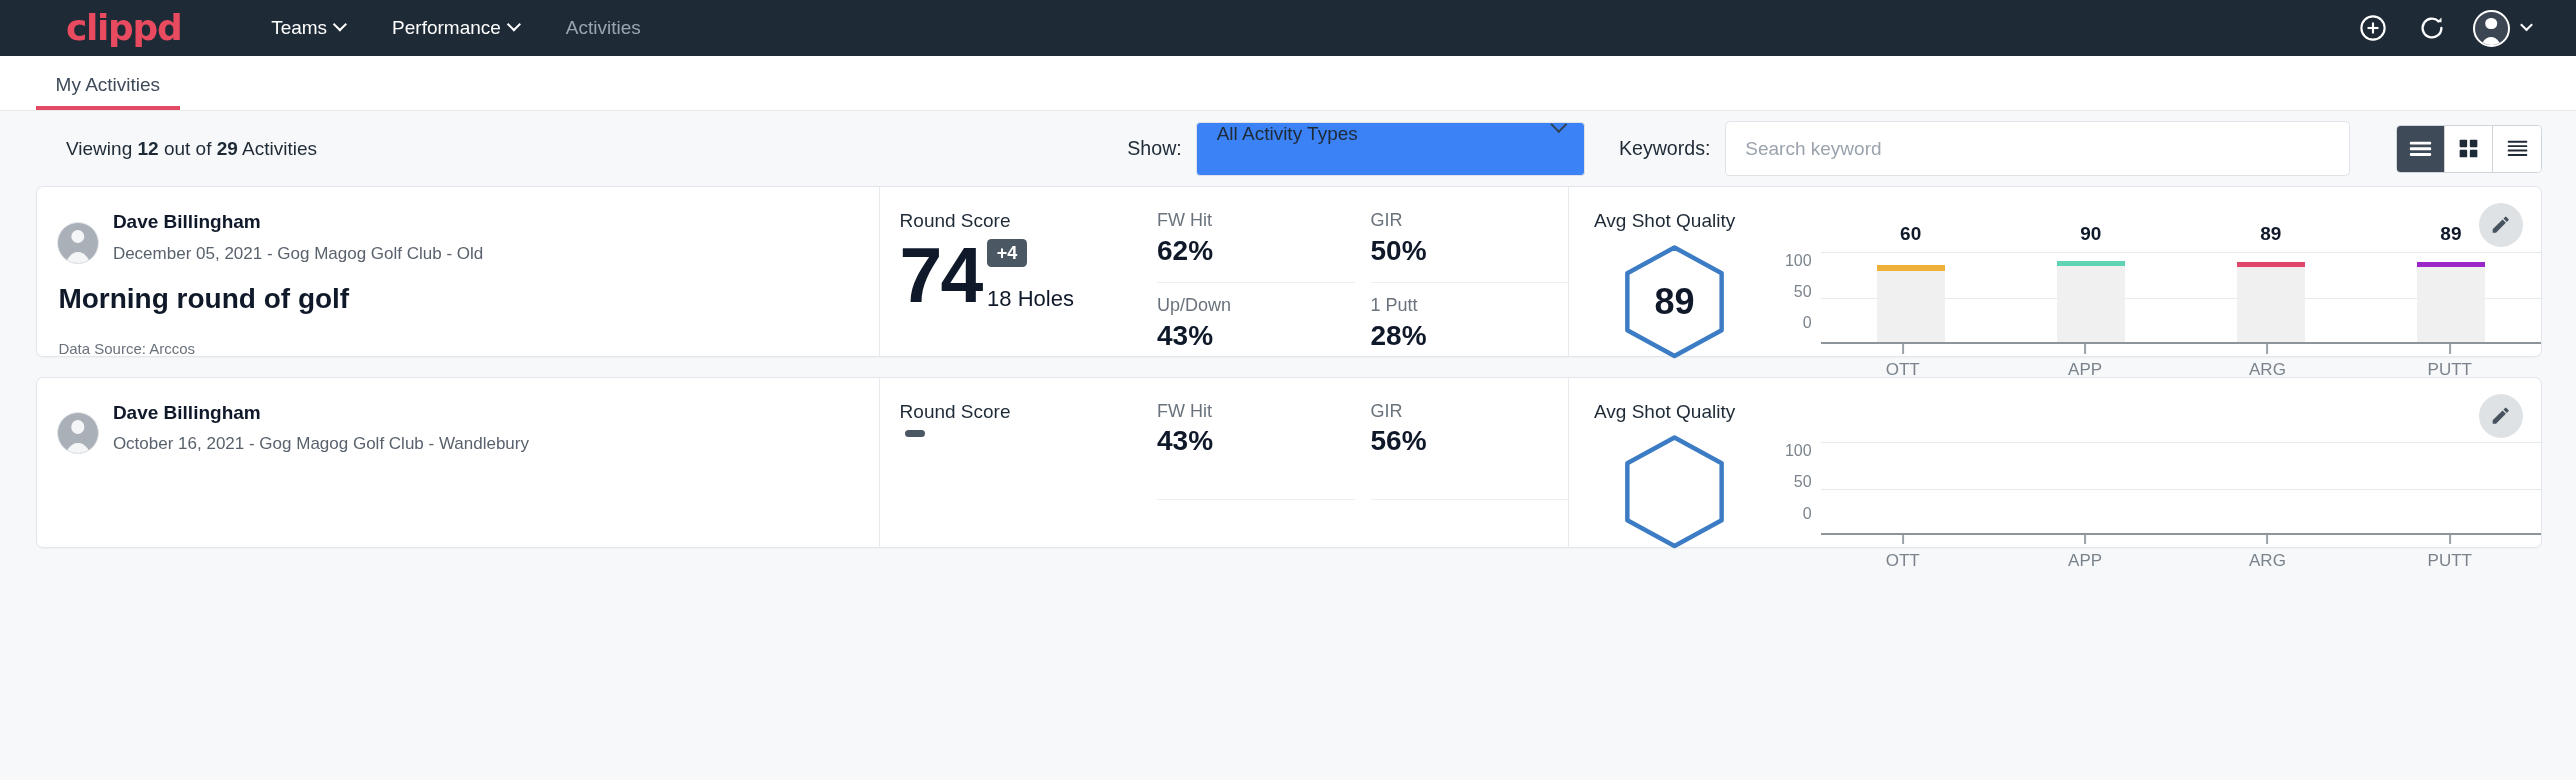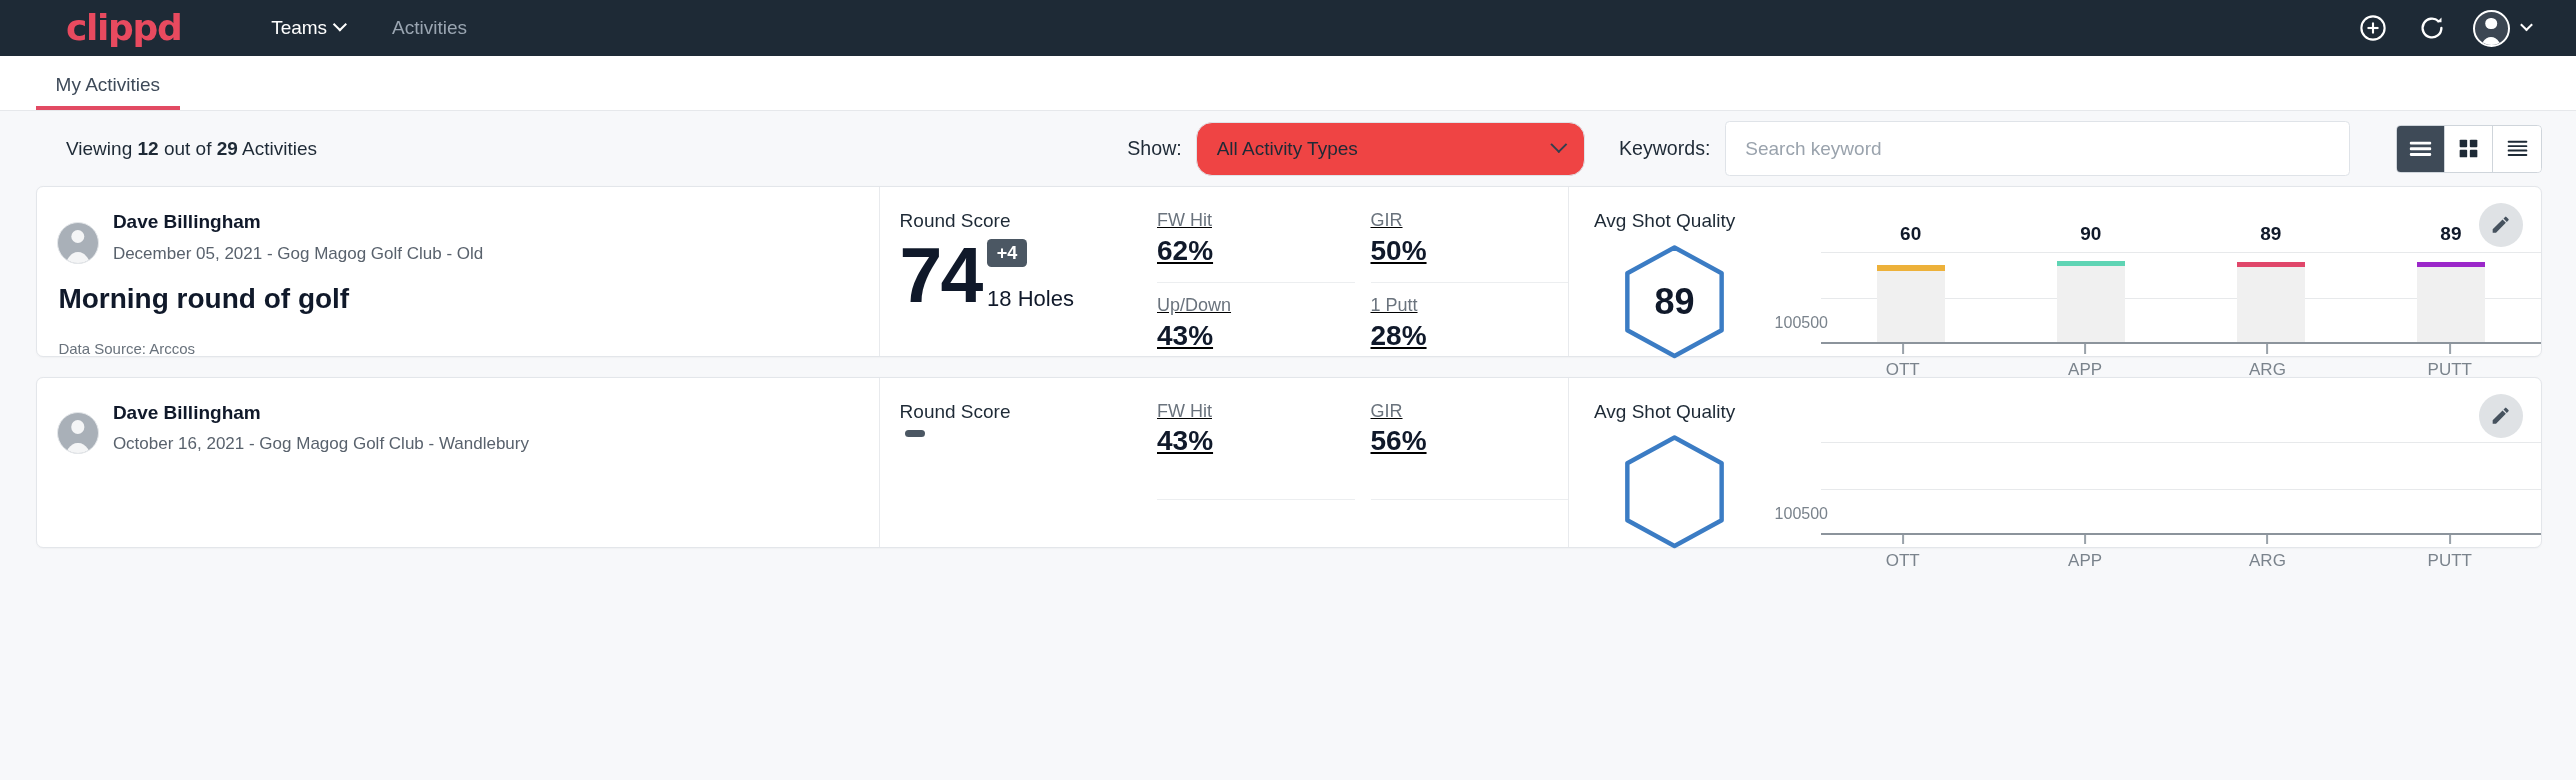--- a/index.html
+++ b/index.html
@@ -125,24 +125,24 @@
   .viewing b { font-weight: 700; }
   .filter-mid {
     margin-left: auto;
     display: flex;
     align-items: center;
     gap: 14.3px;
   }
   .flabel { font-size: 19.6px; color: #1e2a36; }
   .select-box {
     width: 389px; height: 54px;
-    background: #ef4444;
+    background: #3b82f6;
     border: 0.9px solid #dfe3e8;
-    border-radius: 16px;
-    display: flex; align-items: center;
+    border-radius: 4px;
+    display: flex; 
     padding: 0 19.6px;
     font-size: 19px; color: #1e2a36;
     cursor: pointer;
     position: relative;
   }
   .select-box .chev2 {
     margin-left: auto;
     width: 11.6px; height: 11.6px;
     border-right: 2.7px solid #31404f;
     border-bottom: 2.7px solid #31404f;
@@ -243,21 +243,21 @@
   .holes { font-size: 22px; color: #10192a; }
 
   .col-stats {
     width: 420px;
     padding: 23px 0 0 9px;
     display: grid;
     grid-template-columns: 1fr 1fr;
     grid-template-rows: auto auto;
     column-gap: 16px;
   }
-  .stat { padding-right: 21.4px; text-decoration: underline; }
+  .stat { padding-right: 21.4px; }
   .stat.bordered { border-bottom: 0.9px solid #eceef0; padding-bottom: 10.7px; margin-bottom: 12.5px; }
   .stat-label { font-size: 18px; color: #6a737d; }
   .stat-value { font-size: 28px; font-weight: 700; color: #10192a; margin-top: 3.6px; }
 
   .col-quality {
     flex: 1;
     padding: 23px 0 0 25px;
     border-left: 0.9px solid #e8eaed;
     display: flex;
     flex-direction: column;
@@ -269,21 +269,21 @@
   .hex span {
     position: absolute; inset: 0;
     display: flex; align-items: center; justify-content: center;
     font-size: 36px; font-weight: 700; color: #10192a;
   }
 
   
   .chart { flex: 1; display: flex; padding-left: 19.6px; }
   .yaxis {
     width: 37px; height: 93px;
-    display: flex; flex-direction: row; justify-content: space-between;
+    display: flex; flex-direction: column; justify-content: space-between;
     align-items: flex-end;
     font-size: 16px; color: #7a838c;
     padding-top: 12.5px;
   }
   .plot { position: relative; flex: 1; height: 105px; margin-left: 9px; }
   .gridline { position: absolute; left: 0; right: 0; height: 0.9px; background: #e7e9eb; }
   .axisline { position: absolute; left: 0; right: 0; bottom: 0; height: 1.8px; background: #8c949c; }
   .bars {
     position: absolute; left: 0; right: 0; bottom: 1.8px; top: 12.5px;
     display: flex; justify-content: space-around; align-items: flex-end;
@@ -314,20 +314,24 @@
 </style>
 </head>
 <body>
 
 <div class="navbar">
   <div class="brand">clippd</div>
 
   <div class="nav-links">
     <div class="nav-link">
       <span>Teams</span>
+      <i class="chev"></i>
+    </div>
+    <div class="nav-link">
+      <span>Performance</span>
       <i class="chev"></i>
     </div>
     <div class="nav-link muted">
       <span>Activities</span>
     </div>
   </div>
 
   <div class="nav-right">
     <div class="icon-btn">
       <svg width="30" height="30" viewBox="0 0 24 24" fill="none" stroke="#ffffff" stroke-width="1.7">

